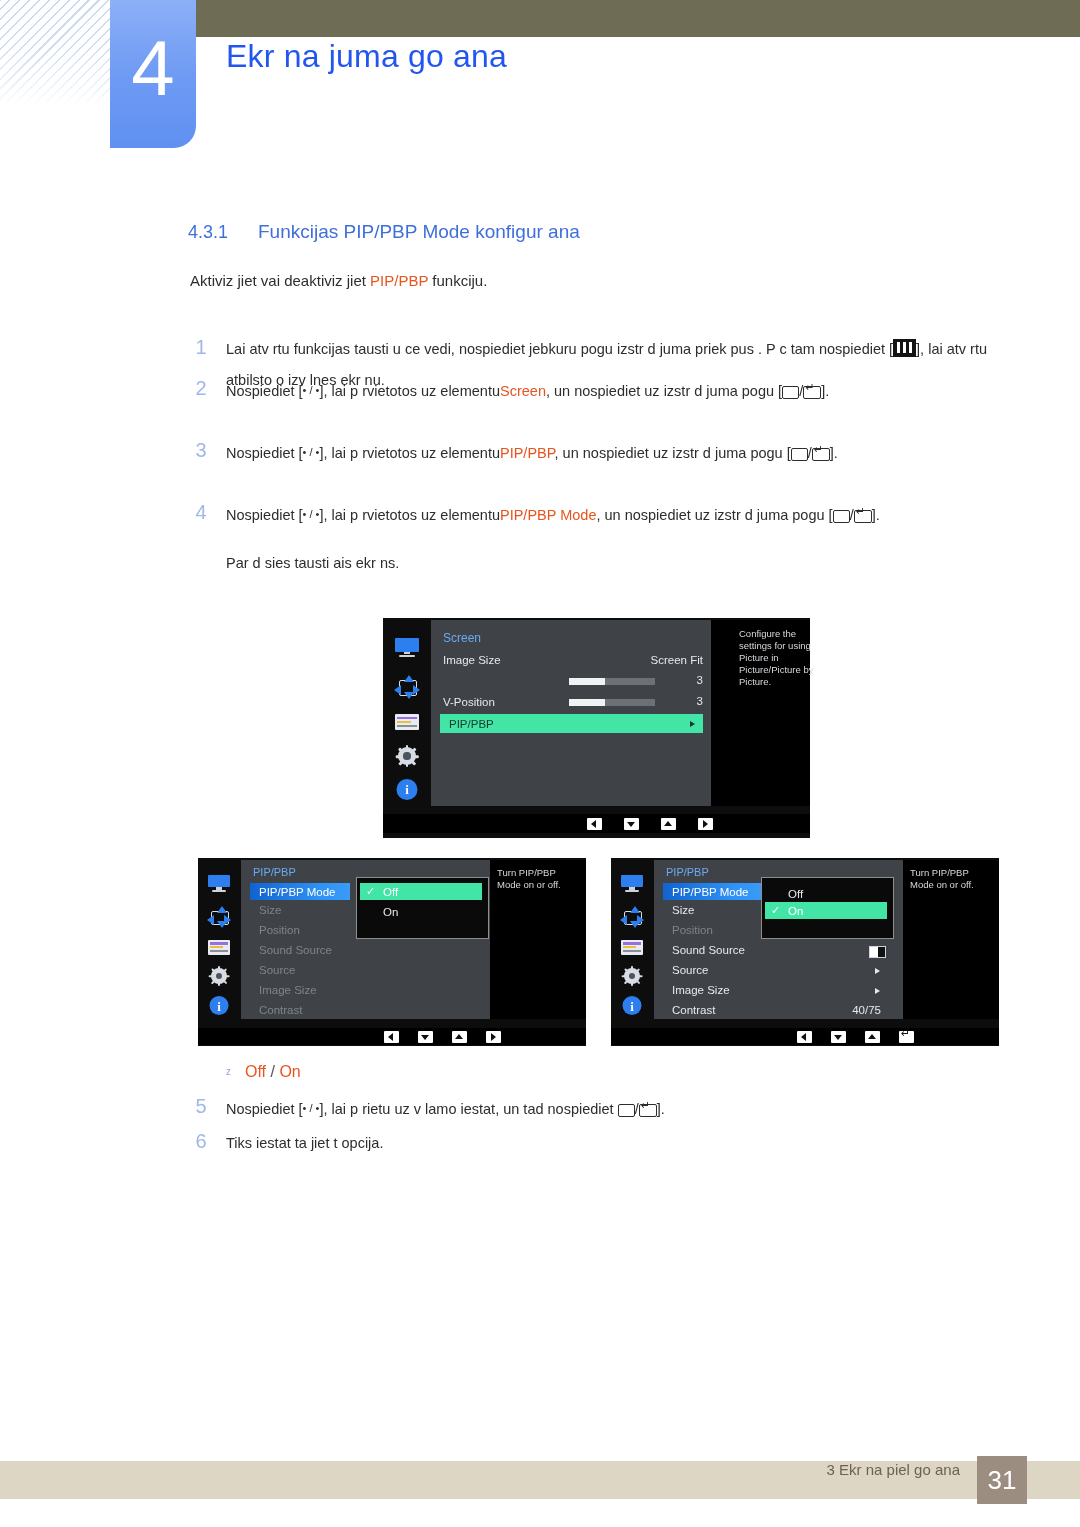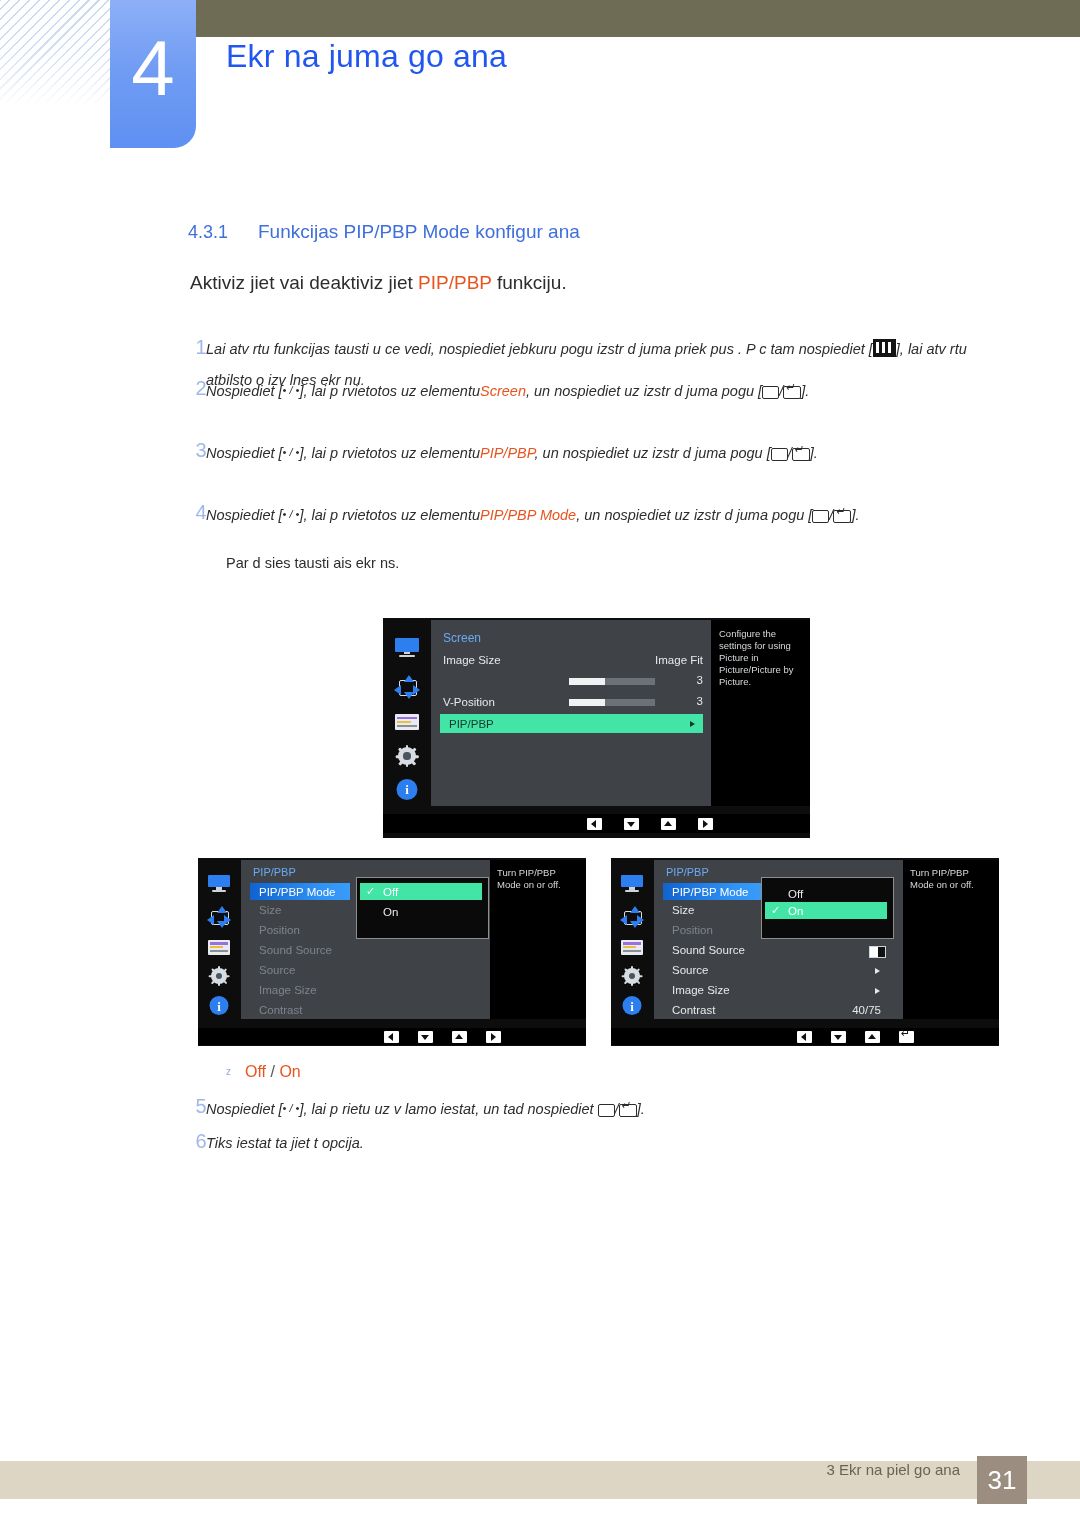--- a/index.html
+++ b/index.html
@@ -43,31 +43,31 @@
   .sec-num{
     position:absolute;left:188px;top:222px;
     font-size:18px;color:#3f6fdb;
   }
   .sec-title{
     position:absolute;left:258px;top:221px;
     font-size:19px;color:#3f6fdb;
   }
   .intro{
     position:absolute;left:190px;top:272px;
-    font-size:19px;color:#2d2d2d;
+    font-size:15px;color:#2d2d2d;
   }
   .orange{color:#e8541e;}
 
   
   .step{position:absolute;font-size:14.5px;color:#2d2d2d;line-height:31px;}
   .step .idx{
     position:absolute;left:0;top:0;width:22px;text-align:center;
     color:#9fb8e8;font-size:20px;line-height:26px;
   }
-  .step .txt{display:block;margin-left:16px;width:790px;font-style:italic;}
+  .step .txt{display:block;margin-left:36px;width:790px;}
 
   .s1{left:190px;top:334px;}
   .s2{left:190px;top:375px;}
   .s3{left:190px;top:437px;}
   .s4{left:190px;top:499px;}
   .s5{left:190px;top:1093px;}
   .s6{left:190px;top:1128px;}
 
   .subnote{position:absolute;left:226px;top:555px;font-size:14.5px;color:#2d2d2d;}
 
@@ -264,41 +264,41 @@
     </div>
   </div>
   <div class="ricon" style="top:161px;width:21px;height:21px;left:24px;transform:translateX(-50%);">
     <div class="ic-info"></div>
   </div>
 
   <div class="panel" style="left:48px;top:2px;width:280px;height:186px;"></div>
   <div class="mtitle" style="left:60px;top:13px;">Screen</div>
 
   <div class="mrow" style="left:60px;top:36px;">Image Size</div>
-  <div class="mval" style="left:180px;top:36px;width:140px;">Image Fit</div>
+  <div class="mval" style="left:180px;top:36px;width:140px;">Screen Fit</div>
 
   <div class="mrow" style="left:76px;top:57px;margin-top:38px;">H-Position</div>
   <div class="slider" style="left:186px;top:60px;width:86px;">
     <div class="fill" style="width:42%;"></div>
   </div>
   <div class="mval" style="left:280px;top:56px;width:40px;">3</div>
 
   <div class="mrow" style="left:60px;top:78px;">V-Position</div>
   <div class="slider" style="left:186px;top:81px;width:86px;">
     <div class="fill" style="width:42%;"></div>
   </div>
   <div class="mval" style="left:280px;top:77px;width:40px;">3</div>
 
   <div class="hl-green" style="left:57px;top:96px;width:263px;height:19px;">
     <span class="lbl">PIP/PBP</span>
     <span class="arr"></span>
   </div>
 
   <div class="help" style="left:328px;top:2px;width:99px;height:186px;"></div>
-  <div class="helptxt" style="left:336px;top:10px;width:84px;">Configure the settings for using Picture in Picture/Picture by Picture.</div>
+  <div class="helptxt" style="left:356px;top:10px;width:84px;">Configure the settings for using Picture in Picture/Picture by Picture.</div>
 
   <div class="navbar" style="left:0;top:196px;width:427px;height:19px;">
     <span class="navbtn nb-left" style="margin-left:204px;"></span>
     <span class="navbtn nb-down" style="margin-left:22px;"></span>
     <span class="navbtn nb-up" style="margin-left:22px;"></span>
     <span class="navbtn nb-right" style="margin-left:22px;"></span>
   </div>
 </div>
 
 <div class="osd" style="left:198px;top:858px;width:388px;height:188px;">

